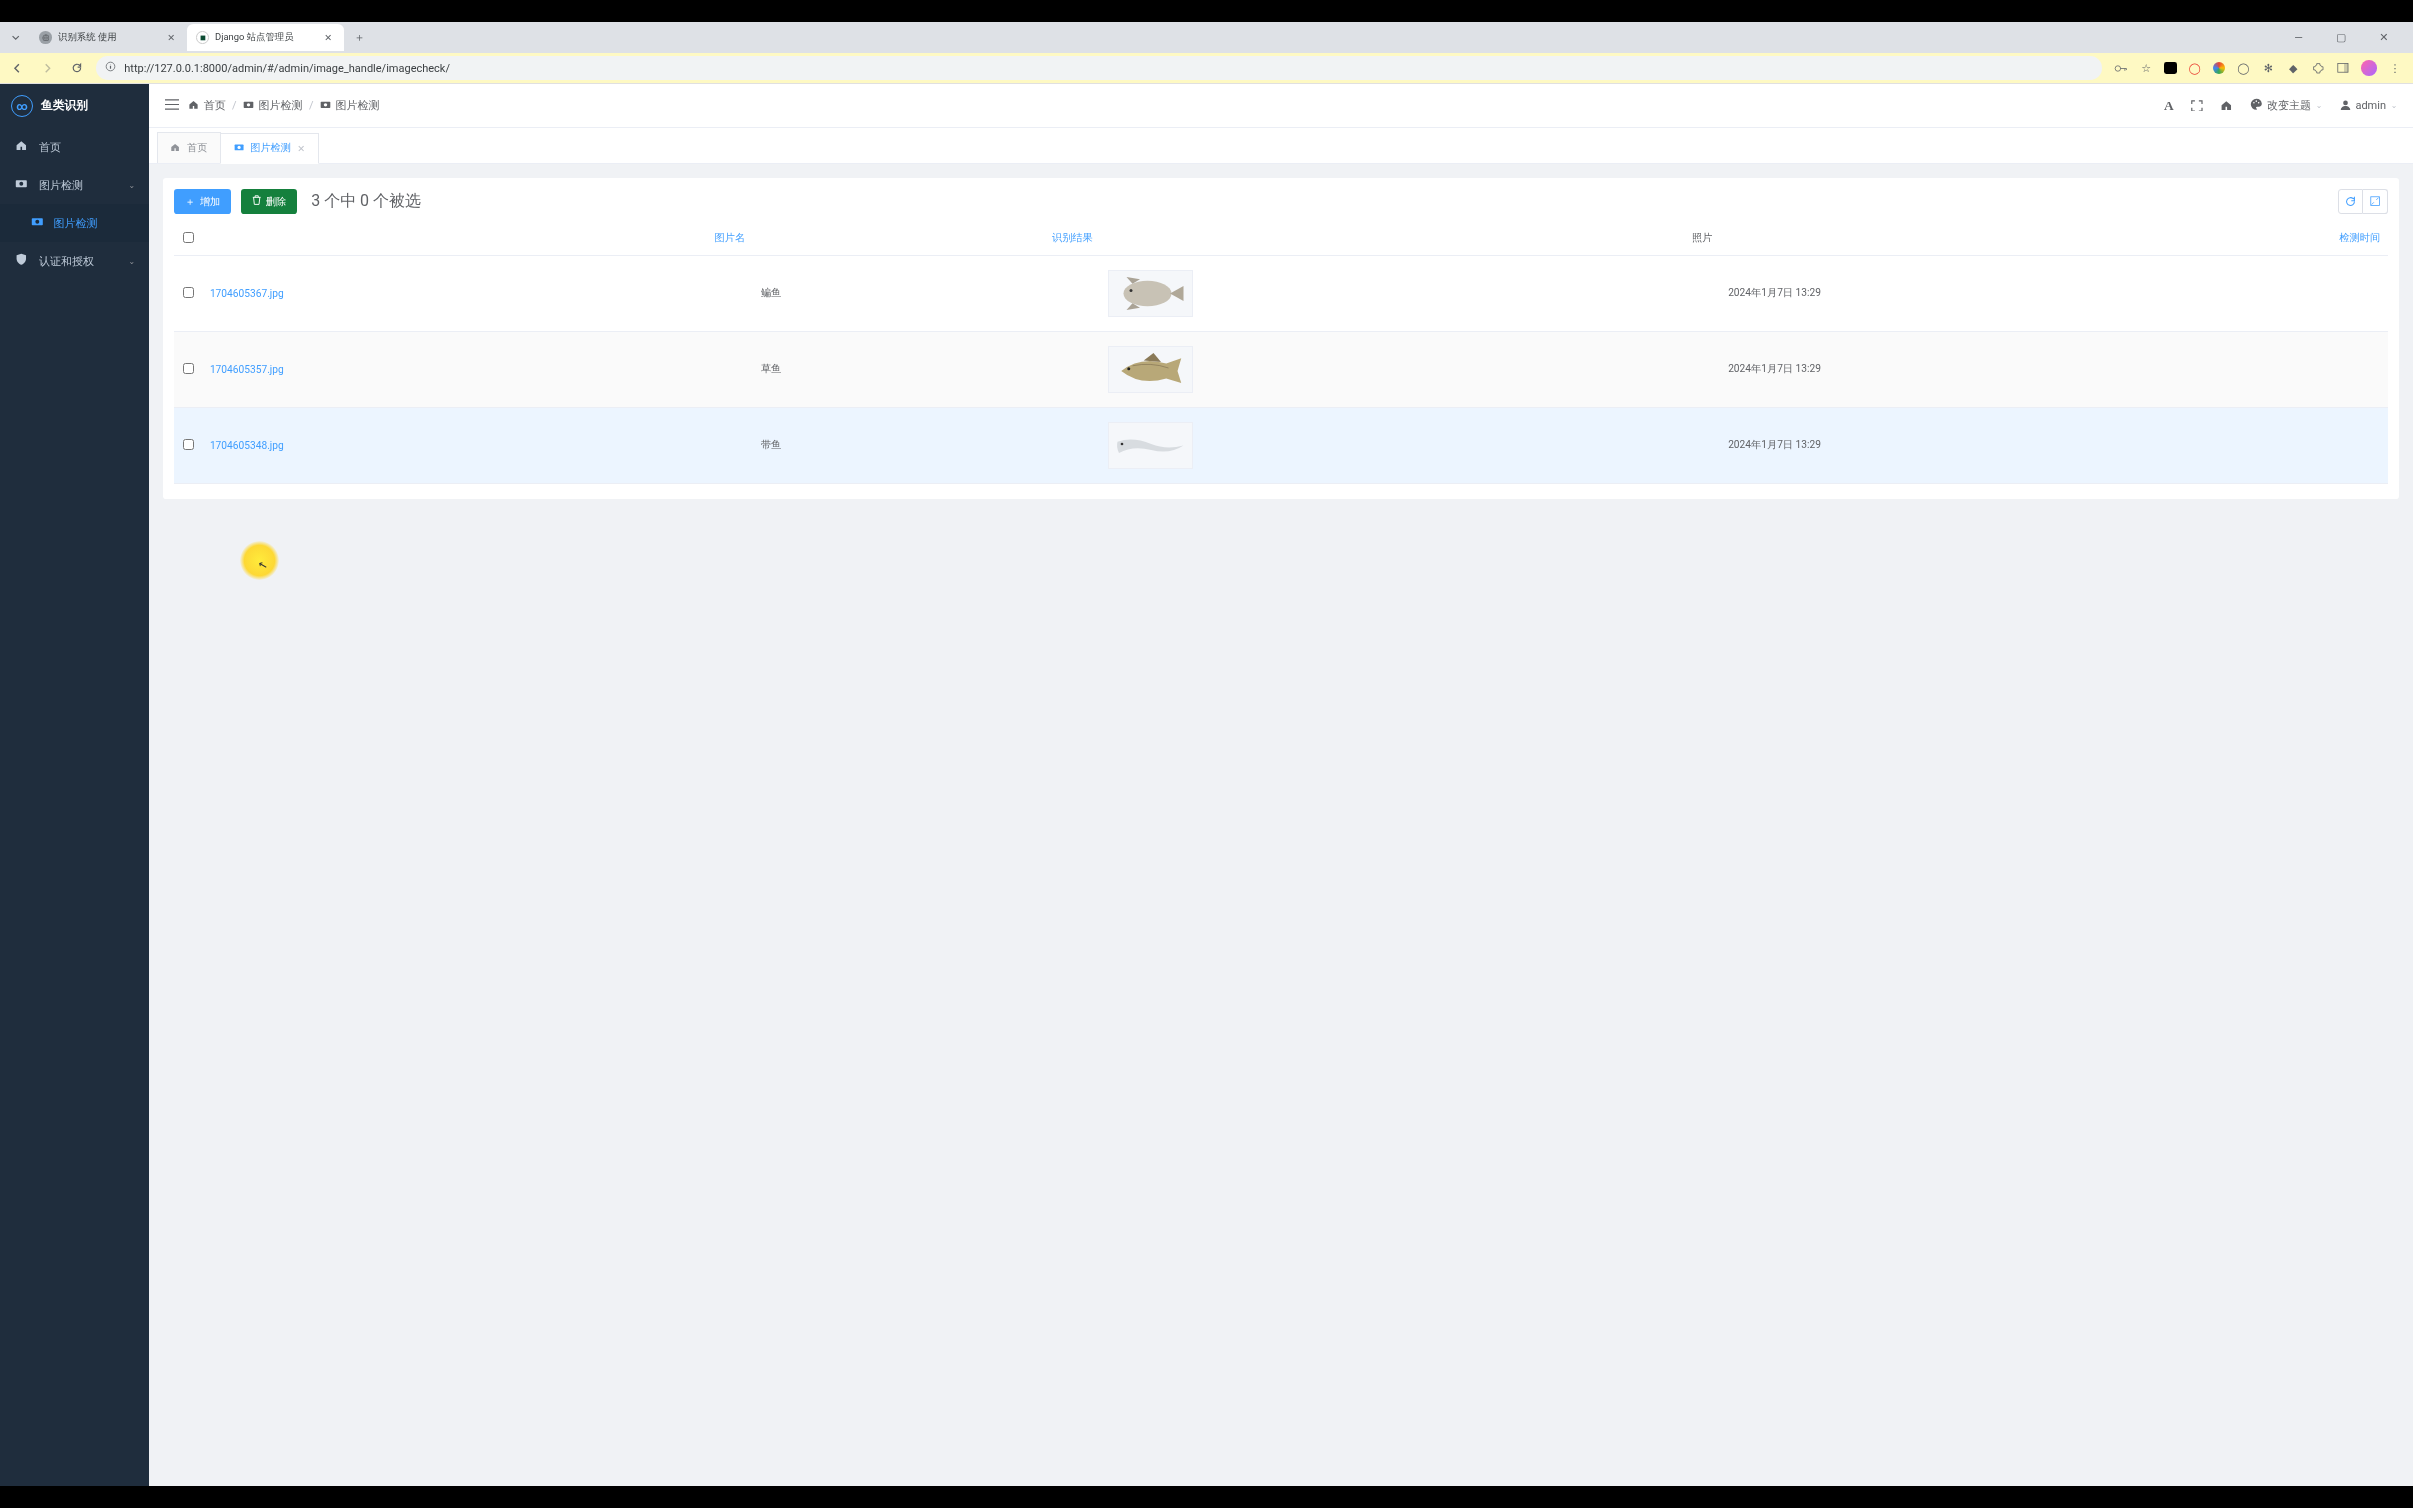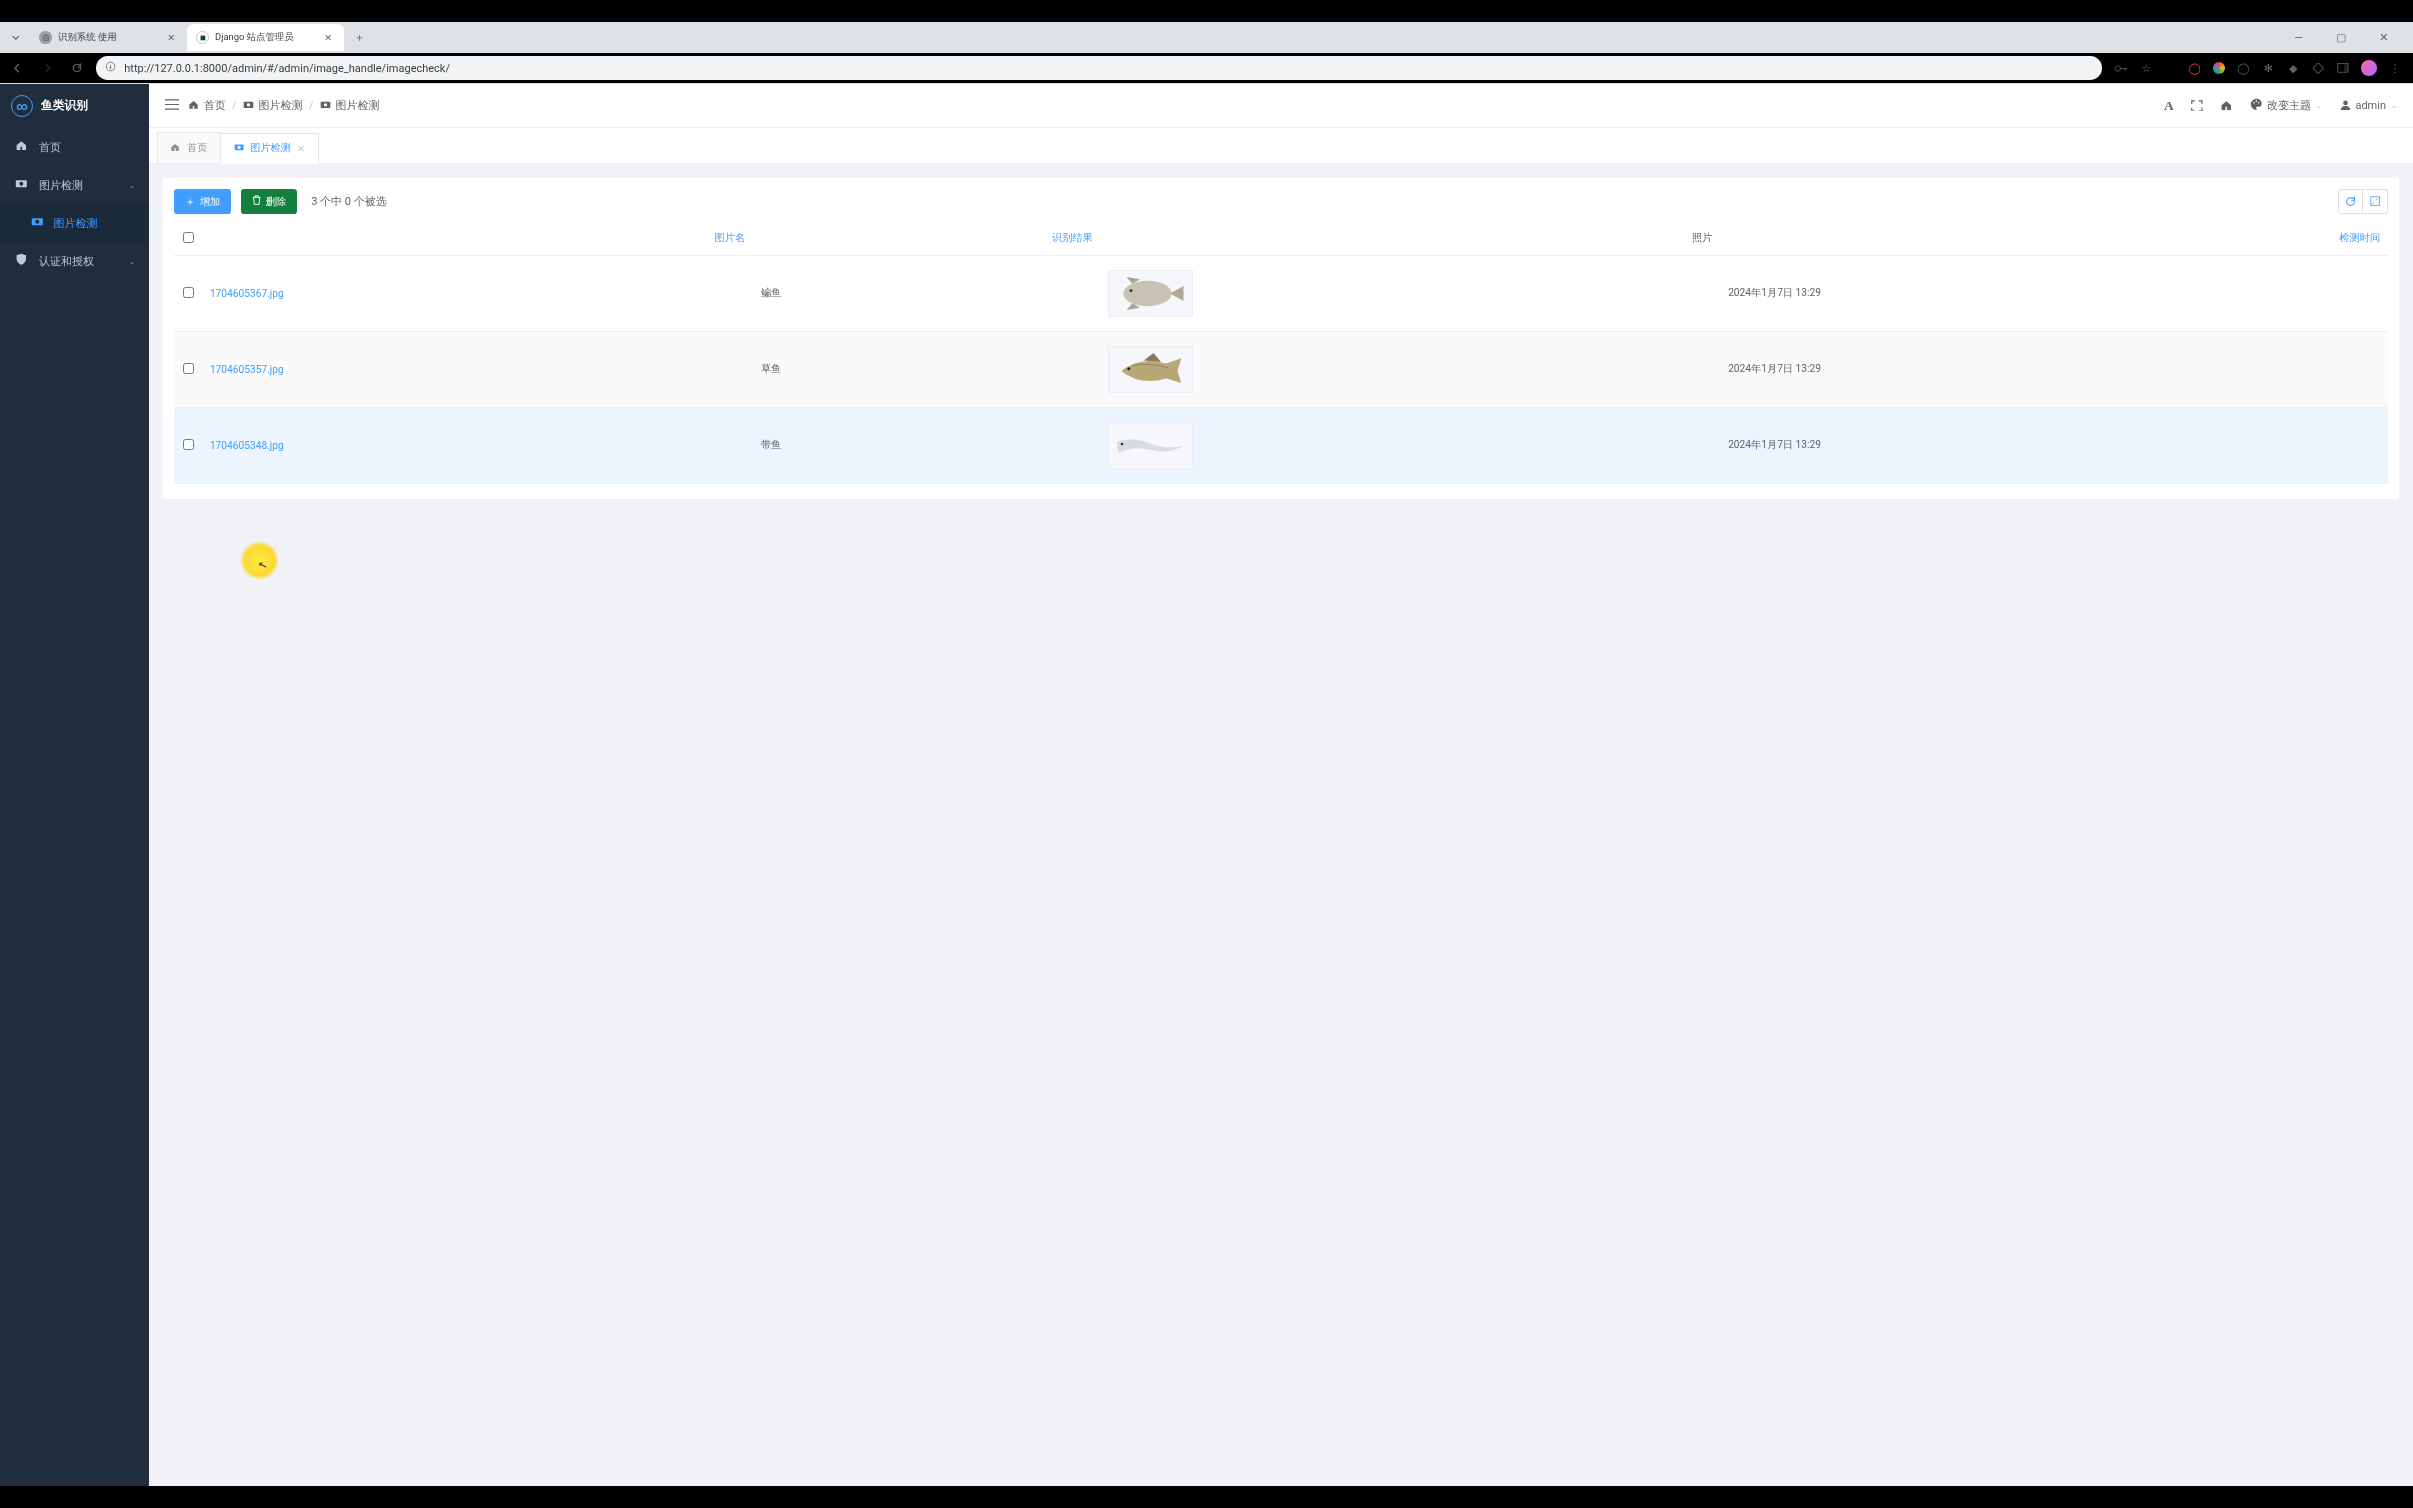--- a/index.html
+++ b/index.html
@@ -13,21 +13,21 @@
 .tab { height: 27px; display: flex; align-items: center; padding: 0 9.4px; border-radius: 6.3px 6.3px 0 0; min-width: 157px; max-width: 173px; gap: 6.3px; font-size: 9.4px; color: #3c4043; position: relative; }
 .tab.active { background: #fff; }
 .tab .favicon { width: 12.6px; height: 12.6px; border-radius: 50%; background: #9aa0a6; display:flex; align-items:center; justify-content:center; }
 .tab .favicon.dj { background: #fff; border: 0.8px solid #ccc; }
 .tab .tab-title { flex: 1; white-space: nowrap; overflow: hidden; text-overflow: ellipsis; }
 .tab .tab-close { width: 12.6px; height: 12.6px; display:flex; align-items:center; justify-content:center; color:#5f6368; }
 .new-tab { width: 22px; height: 22px; display: flex; align-items:center; justify-content:center; color:#5f6368; margin-left: 4.7px; }
 .window-controls { margin-left: auto; display: flex; gap: 15.7px; padding-right: 11px; color:#5f6368; }
 .window-controls span { width: 27px; display:flex; align-items:center; justify-content:center; }
 
-.addr-bar { height: 31px; background: #000000; border-bottom: 0.8px solid #e0e0e0; display: flex; align-items: center; padding: 0 6.3px; gap: 7.9px; justify-content: flex-end; }
+.addr-bar { height: 31px; background: #fef9c3; border-bottom: 0.8px solid #e0e0e0; display: flex; align-items: center; padding: 0 6.3px; gap: 7.9px; justify-content: flex-end; }
 .nav-btn { width: 22px; height: 22px; display:flex; align-items:center; justify-content:center; color:#5f6368; }
 .url-box { flex: 1; height: 23.6px; background: #f1f3f4; border-radius: 11.8px; display: flex; align-items: center; padding: 0 9.4px; gap: 7.9px; color:#3c4043; font-size: 11px; }
 .url-box .info-icon { color:#5f6368; }
 .ext-icons { display:flex; gap: 11px; align-items:center; color:#5f6368; padding: 0 4.7px; }
 .ext-icons .ei { width:14px; height:14px; display:flex; align-items:center; justify-content:center; }
 .ei.red { color:#ea4335; }
 .ei.rainbow { background: conic-gradient(#ea4335,#fbbc05,#34a853,#4285f4,#ea4335); border-radius:50%; width:12.6px; height:12.6px; }
 .ei.blk { background:#000; border-radius:2.4px; width:12.6px; height:12.6px; }
 .ei.avatar { background: linear-gradient(135deg,#f6a,#a6f); border-radius:50%; width:15.7px; height:15.7px; }
 
@@ -55,21 +55,21 @@
 .page-tab { height:31px; display:flex; align-items:center; gap:6.3px; padding:0 12.6px; border:0.8px solid #e4e7ed; border-bottom:none; margin-right:-0.8px; color:#909399; font-size:10.2px; background:#fafafa; cursor:pointer; }
 .page-tab.active { background:#fff; color:#409eff; border-bottom:0.8px solid #fff; position:relative; top:0.8px; }
 .page-tab .close-x { color:#c0c4cc; font-size:9.4px; }
 
 .content { flex:1; padding:14px; overflow:auto; }
 .card { background:#fff; border-radius:3.1px; padding:11px 11px 15.7px; }
 .toolbar { display:flex; align-items:center; gap:9.4px; margin-bottom:7.9px; }
 .btn { height:25px; border:none; border-radius:3.1px; padding:0 11px; display:inline-flex; align-items:center; gap:4.7px; font-size:10.2px; cursor:pointer; color:#fff; }
 .btn.primary { background:#409eff; }
 .btn.danger { background:#15803d; }
-.selection-text { color:#606266; font-size:11px; margin-left:4.7px; }
+.selection-text { color:#606266; font-size:16px; margin-left:4.7px; }
 .toolbar-right { margin-left:auto; display:flex; }
 .icon-btn { width:25px; height:25px; border:0.8px solid #dcdfe6; background:#fff; display:flex; align-items:center; justify-content:center; color:#409eff; font-size:10.2px; cursor:pointer; }
 .icon-btn:first-child { border-radius:3.1px 0 0 3.1px; }
 .icon-btn:last-child { border-radius:0 3.1px 3.1px 0; border-left:none; }
 
 table.data { width:100%; border-collapse:collapse; }
 table.data th { text-align:right; font-weight:500; font-size:10.2px; color:#409eff; padding:9.4px 7.9px; border-bottom:0.8px solid #ebeef5; background:#fff; }
 table.data th.check-col, table.data td.check-col { width:28px; text-align:center; }
 table.data th.nolink { color:#606266; }
 table.data td { padding:14px 7.9px; border-bottom:0.8px solid #ebeef5; font-size:10.2px; color:#606266; vertical-align:middle; }

